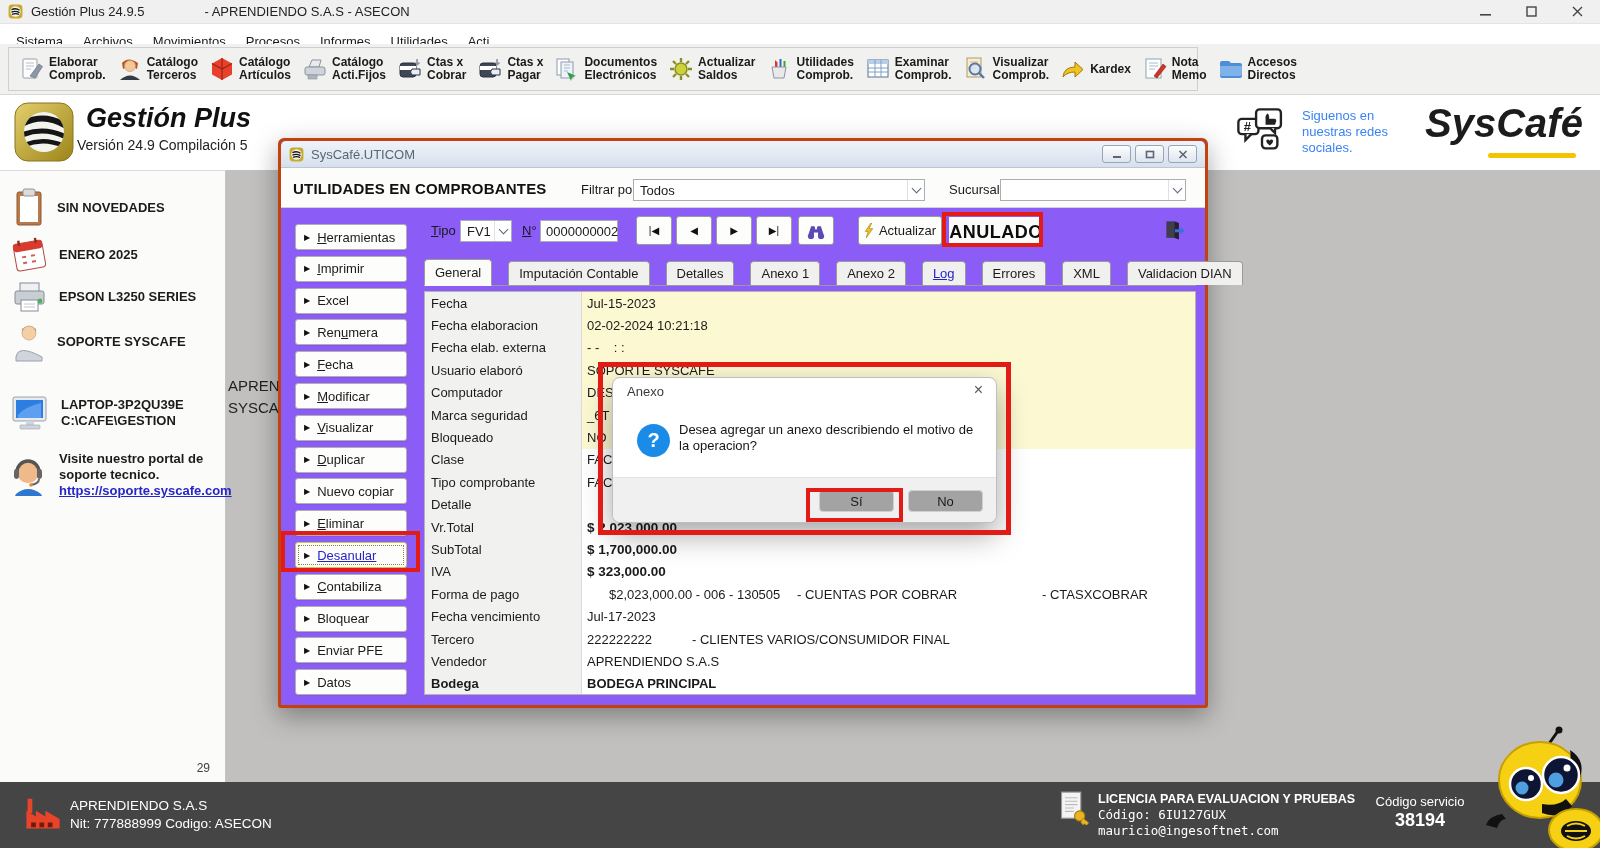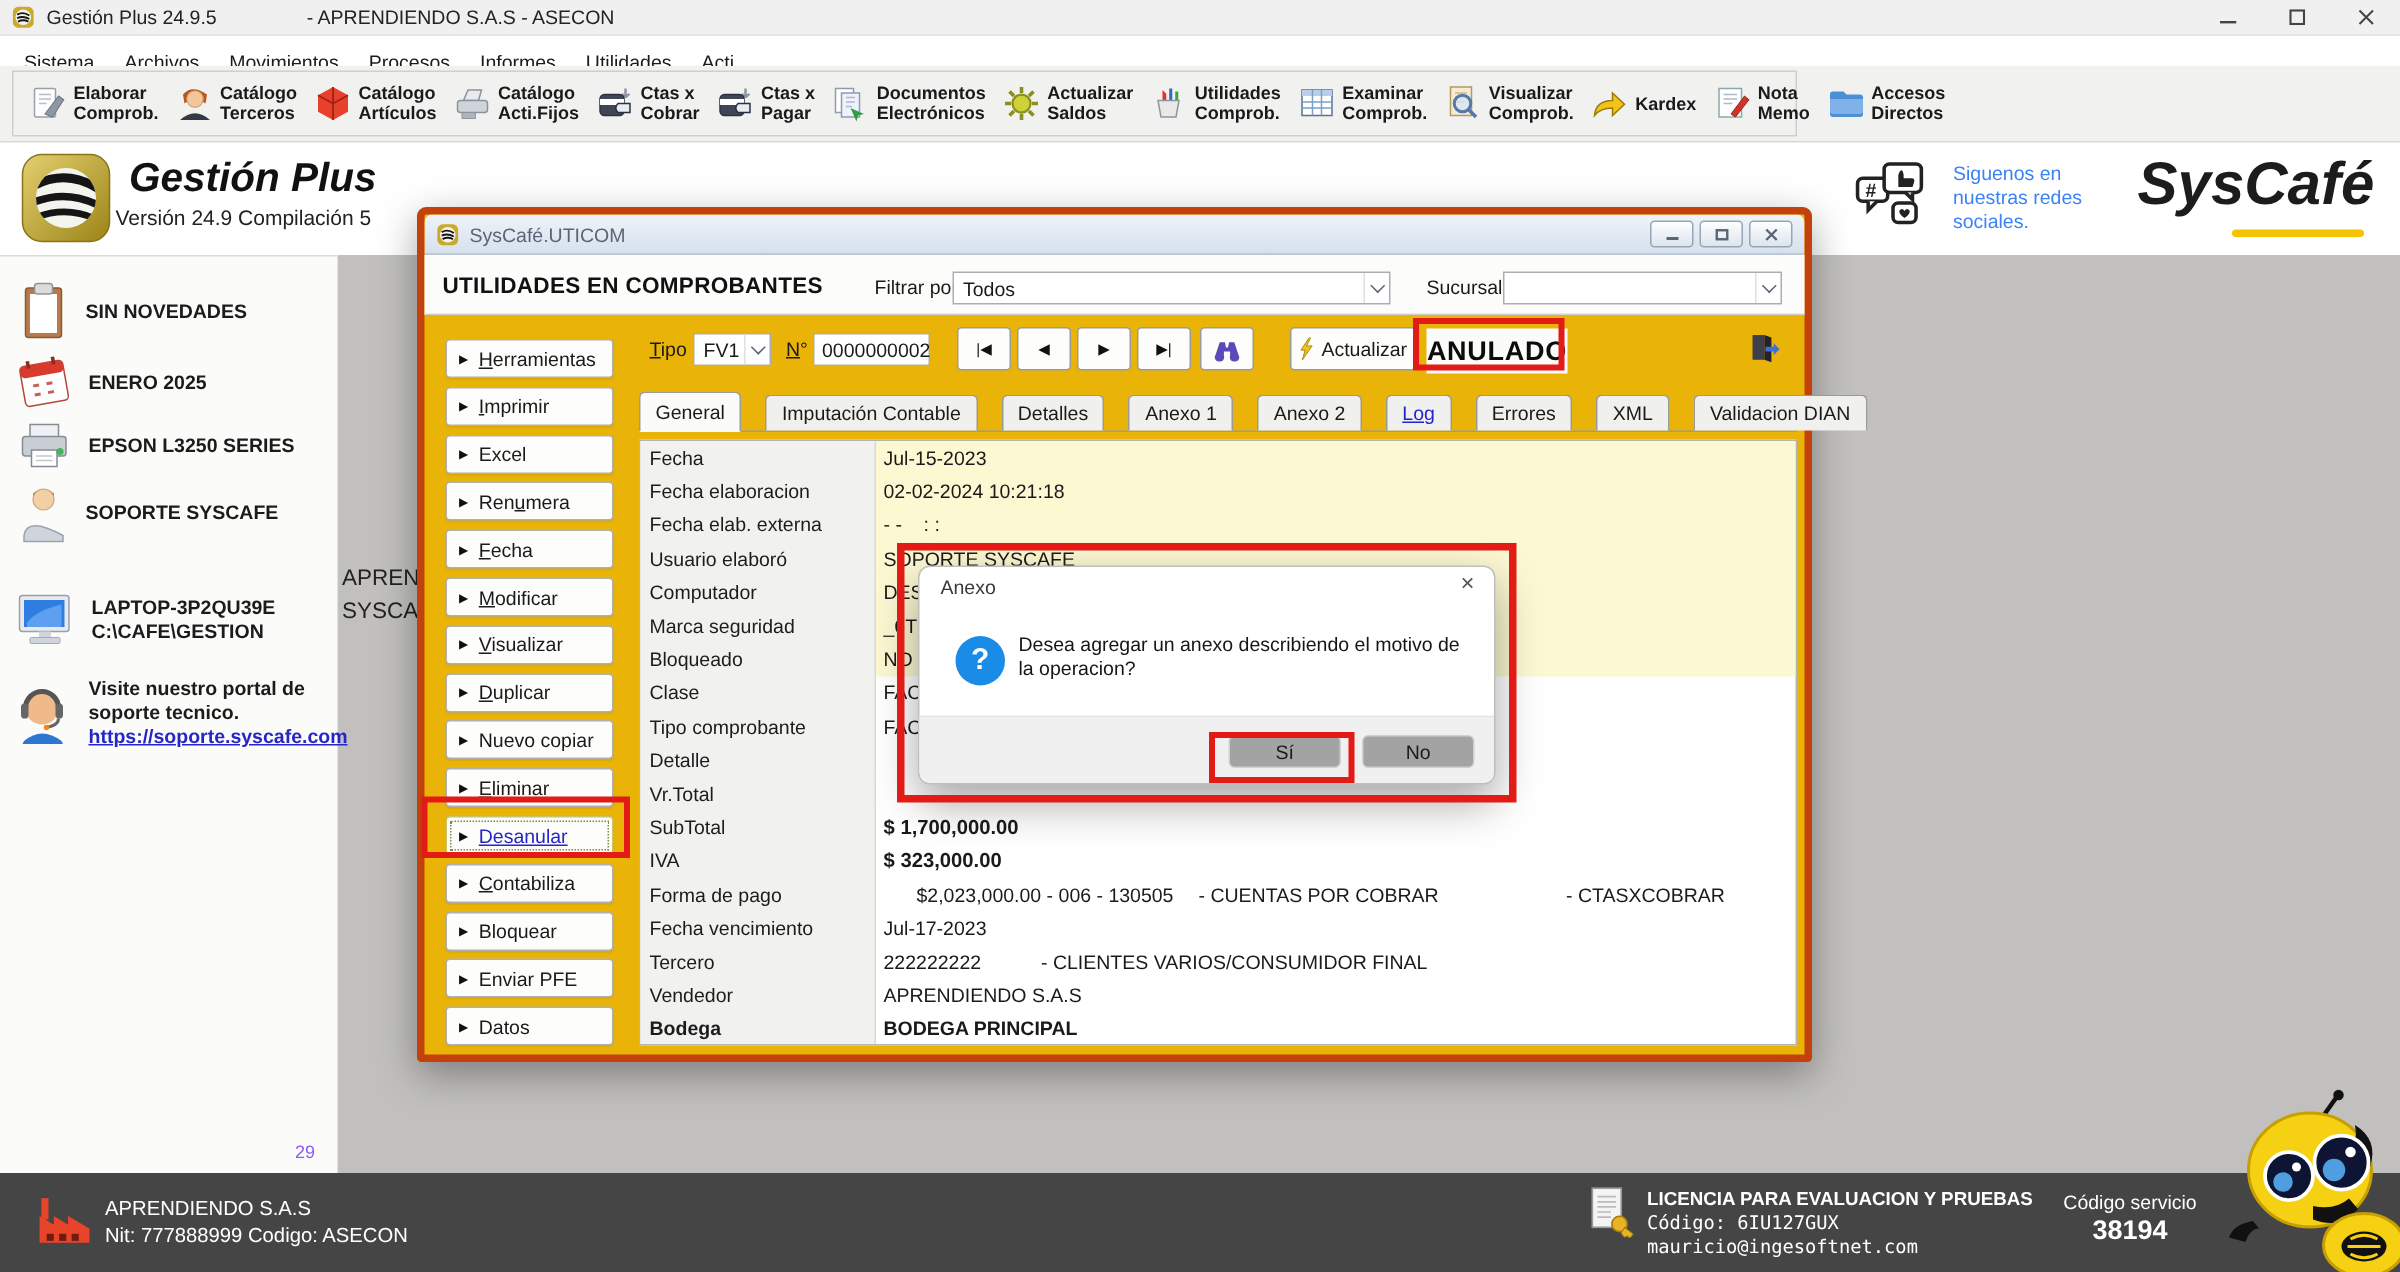--- a/index.html
+++ b/index.html
@@ -34,25 +34,25 @@
   .syscafe-underline{position:absolute;left:1488px;top:58px;width:88px;height:5px;background:#f5c400;border-radius:3px}
 
   
   .desktop{position:absolute;left:0;top:170px;width:1600px;height:612px;background:#c1c0be}
   .desktop-text{position:absolute;left:228px;top:205px;font-size:15px;color:#222;line-height:22px}
   .sidebar{position:absolute;left:0;top:170px;width:226px;height:612px;background:#fbfbfa;
            border-right:1px solid #c4c4c2;border-top:1px solid #dcdcda}
   .sb-item{position:absolute;left:10px;display:flex;align-items:center;gap:9px}
   .sb-lines{font-size:13px;font-weight:700;color:#1b1b1b;line-height:16px}
   .sb-lines .link{color:#2525c8;text-decoration:underline;cursor:pointer}
-  .page-num{position:absolute;left:170px;top:590px;width:40px;text-align:right;font-size:12px;color:#8b5cf6}
+  .page-num{position:absolute;left:170px;top:590px;width:40px;text-align:right;font-size:12px;color:#404040}
 
   
-  .window{position:absolute;left:278px;top:138px;width:930px;height:570px;background:#eab308;
-          border:5px solid #c2410c;border-radius:6px 6px 3px 3px;box-shadow:0 8px 26px rgba(0,0,0,.35);z-index:30}
+  .window{position:absolute;left:278px;top:138px;width:930px;height:570px;background:#8b5cf6;
+          border:3px solid #c2410c;border-radius:6px 6px 3px 3px;box-shadow:0 8px 26px rgba(0,0,0,.35);z-index:30}
   .win-titlebar{position:absolute;left:0;top:0;right:0;height:27px;border-radius:5px 5px 0 0;
                 background:linear-gradient(#eff4fa,#d6e0ec);border-bottom:1px solid #bcc7d5;
                 display:flex;align-items:center;padding:0 8px;gap:7px;color:#5a6676}
   .win-ctl{width:29px;height:18px;border:1px solid #98a5b5;border-radius:3px;
            background:linear-gradient(#fdfefe,#dde5ee);display:flex;align-items:center;justify-content:center;margin-left:4px}
   .win-header{position:absolute;left:0;top:27px;right:0;height:40px;background:#fcfcfb;border-bottom:1px solid #d2d2d0}
   .win-heading{position:absolute;left:12px;top:12px;font-size:15px;font-weight:700;color:#111;letter-spacing:.2px}
   .lbl{position:absolute;font-size:13px;color:#1a1a1a}
   .combo{position:absolute;height:22px;background:#fff;border:1px solid #abadb3;display:flex;align-items:center;padding-left:6px;font-size:13px}
   .combo .chevbox{margin-left:auto;width:17px;align-self:stretch;border-left:1px solid #e0e0e0;display:flex;align-items:center;justify-content:center}
@@ -671,20 +671,21 @@
       <div class="frow" style="top: 179.2px;">
         <div class="flabel">Tipo comprobante</div>
         <div class="fvalue">FAC</div>
       </div>
       <div class="frow" style="top: 201.6px;">
         <div class="flabel">Detalle</div>
         <div class="fvalue"></div>
       </div>
       <div class="frow" style="top: 224px;">
         <div class="flabel">Vr.Total</div>
+        <div class="fvalue bold">$ 2,023,000.00</div>
       </div>
       <div class="frow" style="top: 246.4px;">
         <div class="flabel">SubTotal</div>
         <div class="fvalue bold">$ 1,700,000.00</div>
       </div>
       <div class="frow" style="top: 268.8px;">
         <div class="flabel">IVA</div>
         <div class="fvalue bold">$ 323,000.00</div>
       </div>
       <div class="frow" style="top: 291.2px;">

